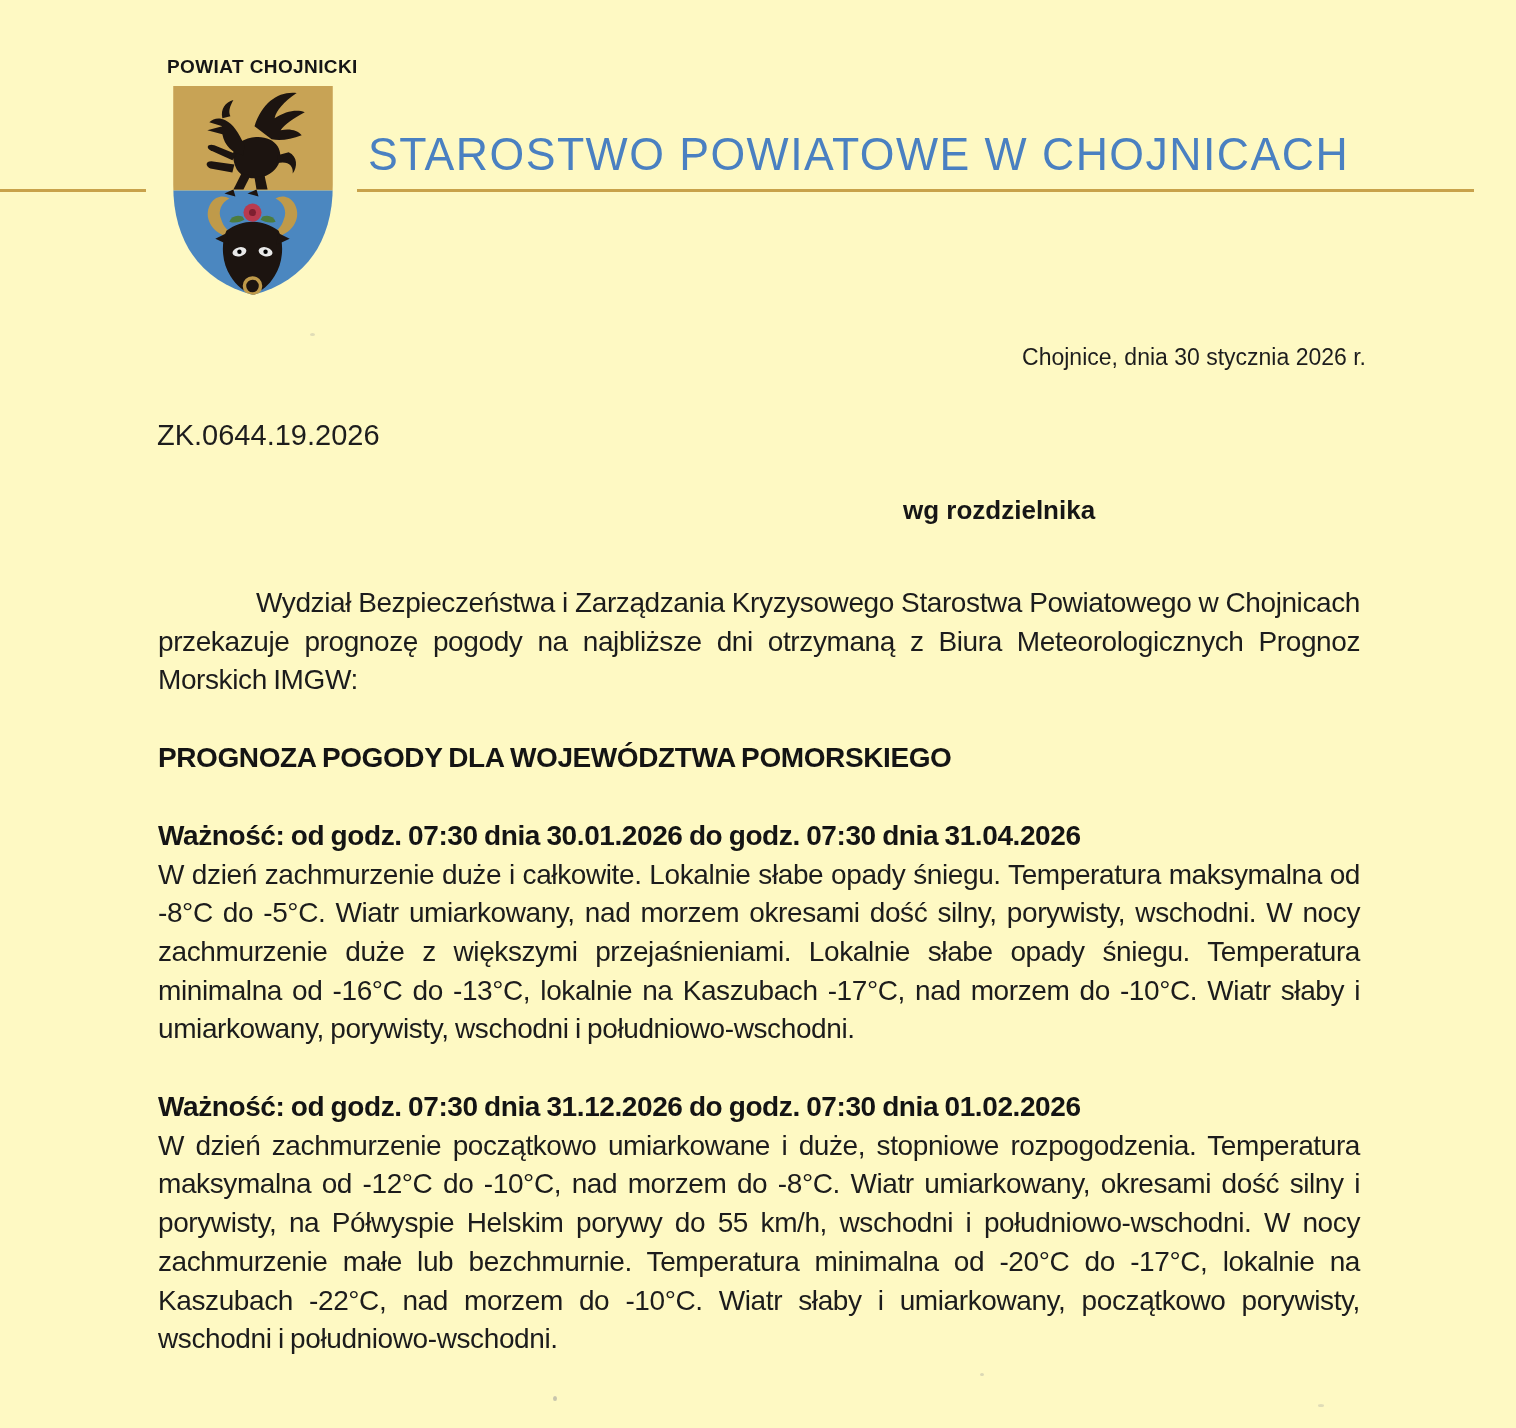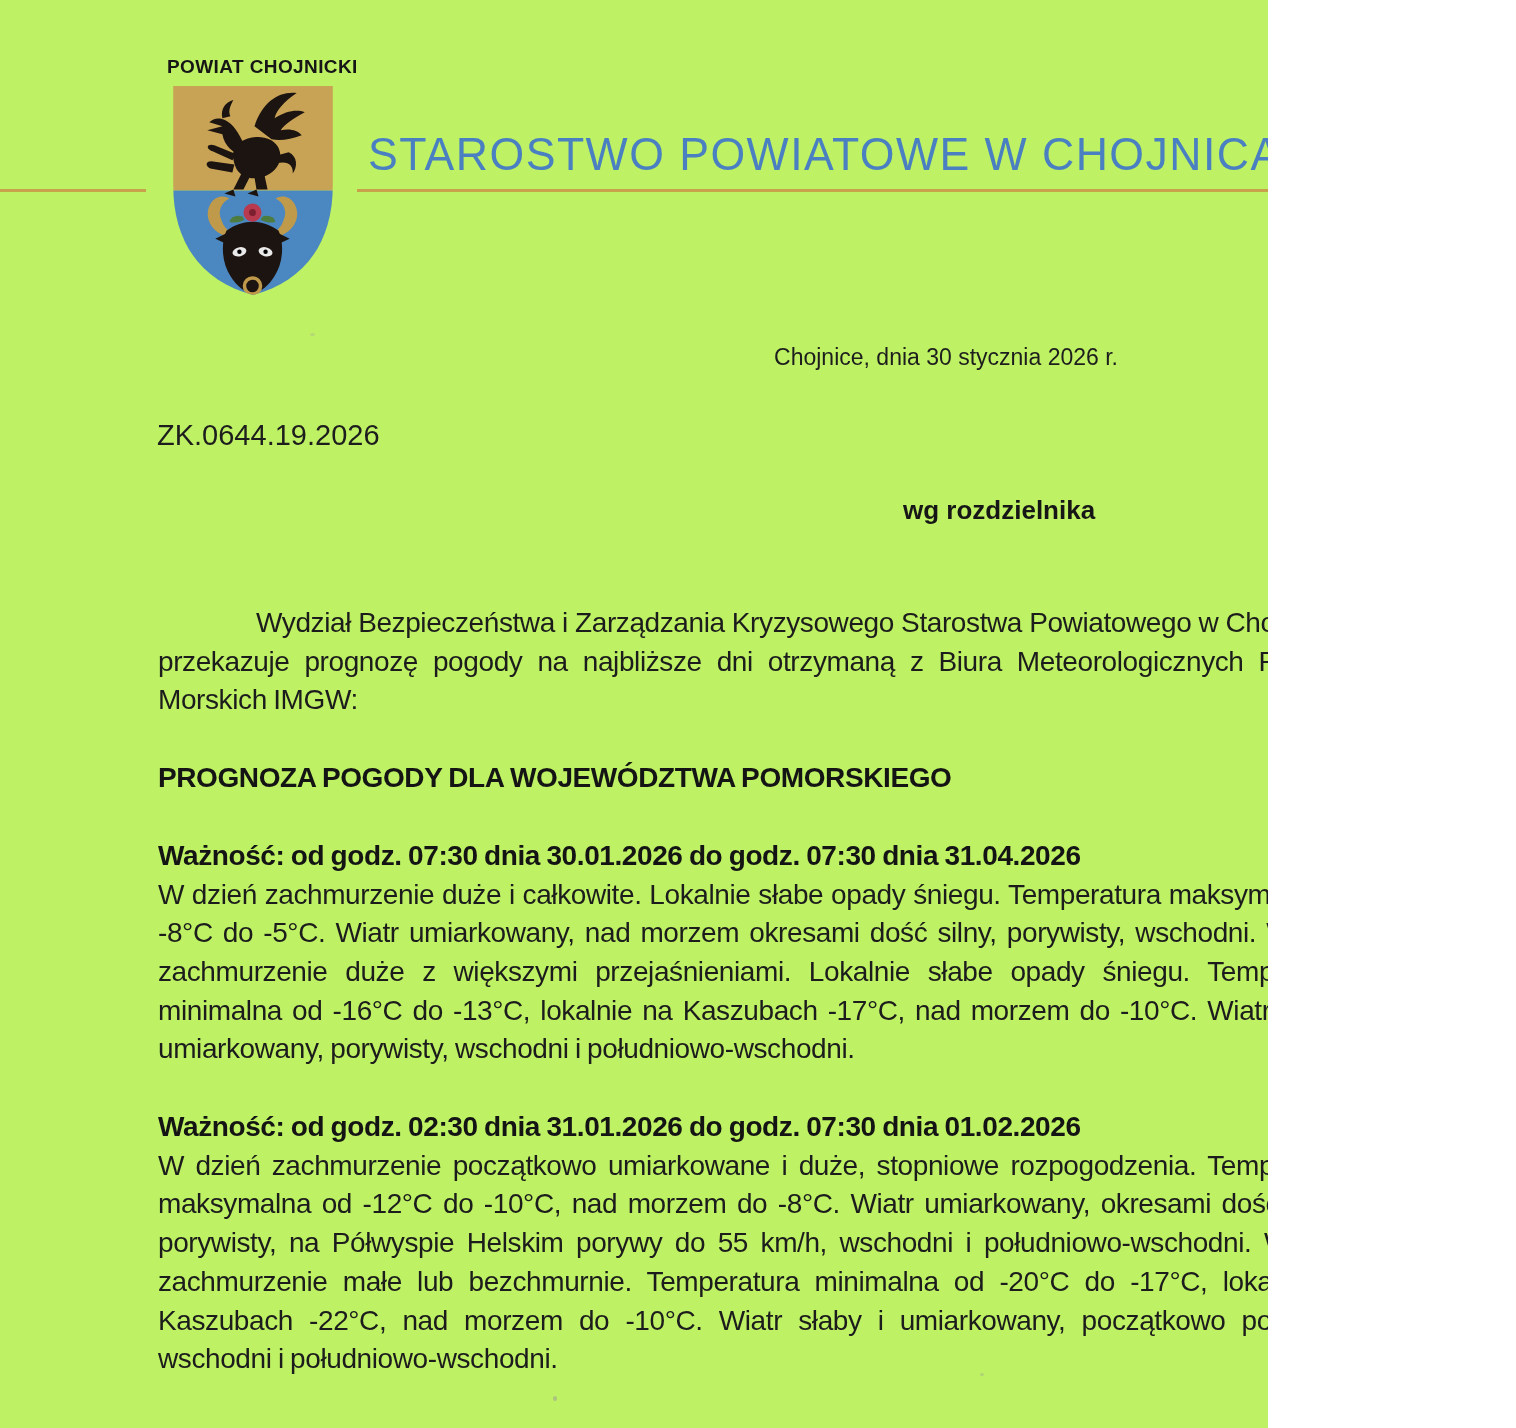--- a/index.html
+++ b/index.html
@@ -1,20 +1,20 @@
 <!DOCTYPE html>
 <html lang="pl" style="--title_blue: #4a80c1; --line_gold: #c8a24b; --shield_gold: #c8a355; --shield_blue: #4b87c0; --charge_black: #1c1410; --horn_gold: #bf9a4a; --rose_red: #b93a4e; --leaf_green: #4c7c3f;"><head>
 <meta charset="utf-8">
 <style>
   html, body { margin: 0; padding: 0; background: #ffffff; }
   .page {
     position: relative;
-    width: 1268px;
+    width: 1516px;
     height: 1428px;
-    background: #bef264;
+    background: #fef9c3;
     font-family: "Liberation Sans", sans-serif;
     color: #1d1d1d;
     overflow: hidden;
   }
 
   
   .crest-label {
     position: absolute;
     left: 167px; top: 56px;
     font-size: 19px;
@@ -78,21 +78,20 @@
   .content {
     position: absolute;
     left: 158px; top: 584px;
     width: 1202px;
     font-size: 28px;
     line-height: 38.7px;
     letter-spacing: -0.4px;
     word-spacing: -1px;
     color: #1c1c1c;
     text-align: justify;
-    margin-top: 20px;
   }
   .content p { margin: 0; }
   .intro { text-indent: 98px; }
   .forecast-title {
     margin: 39px 0 0 0;
     font-weight: 700;
     text-align: left;
     color: #141414;
   }
   .validity {
@@ -168,21 +167,21 @@
   <div class="reference">ZK.0644.19.2026</div>
   <div class="distribution">wg rozdzielnika</div>
 
   <div class="content">
     <p class="intro">Wydział Bezpieczeństwa i Zarządzania Kryzysowego Starostwa Powiatowego w Chojnicach przekazuje prognozę pogody na najbliższe dni otrzymaną z Biura Meteorologicznych Prognoz Morskich IMGW:</p>
     <div class="forecast-title">PROGNOZA POGODY DLA WOJEWÓDZTWA POMORSKIEGO</div>
 
     <div class="validity">Ważność: od godz. 07:30 dnia 30.01.2026 do godz. 07:30 dnia 31.04.2026</div>
     <p>W dzień zachmurzenie duże i całkowite. Lokalnie słabe opady śniegu. Temperatura maksymalna od -8°C do -5°C. Wiatr umiarkowany, nad morzem okresami dość silny, porywisty, wschodni. W nocy zachmurzenie duże z większymi przejaśnieniami. Lokalnie słabe opady śniegu. Temperatura minimalna od -16°C do -13°C, lokalnie na Kaszubach -17°C, nad morzem do -10°C. Wiatr słaby i umiarkowany, porywisty, wschodni i południowo-wschodni.</p>
 
-    <div class="validity">Ważność: od godz. 02:30 dnia 31.01.2026 do godz. 07:30 dnia 01.02.2026</div>
+    <div class="validity">Ważność: od godz. 07:30 dnia 31.12.2026 do godz. 07:30 dnia 01.02.2026</div>
     <p>W dzień zachmurzenie początkowo umiarkowane i duże, stopniowe rozpogodzenia. Temperatura maksymalna od -12°C do -10°C, nad morzem do -8°C. Wiatr umiarkowany, okresami dość silny i porywisty, na Półwyspie Helskim porywy do 55 km/h, wschodni i południowo-wschodni. W nocy zachmurzenie małe lub bezchmurnie. Temperatura minimalna od -20°C do -17°C, lokalnie na Kaszubach -22°C, nad morzem do -10°C. Wiatr słaby i umiarkowany, początkowo porywisty, wschodni i południowo-wschodni.</p>
   </div>
 
   <div class="speck" style="left:553px; top:1396px; width:4px; height:5px;"></div>
   <div class="speck" style="left:980px; top:1373px; width:4px; height:3px; opacity:.35;"></div>
   <div class="speck" style="left:1318px; top:1404px; width:6px; height:3px; opacity:.3;"></div>
   <div class="speck" style="left:310px; top:333px; width:5px; height:3px; opacity:.3;"></div>
 </div>
 
 </body></html>

